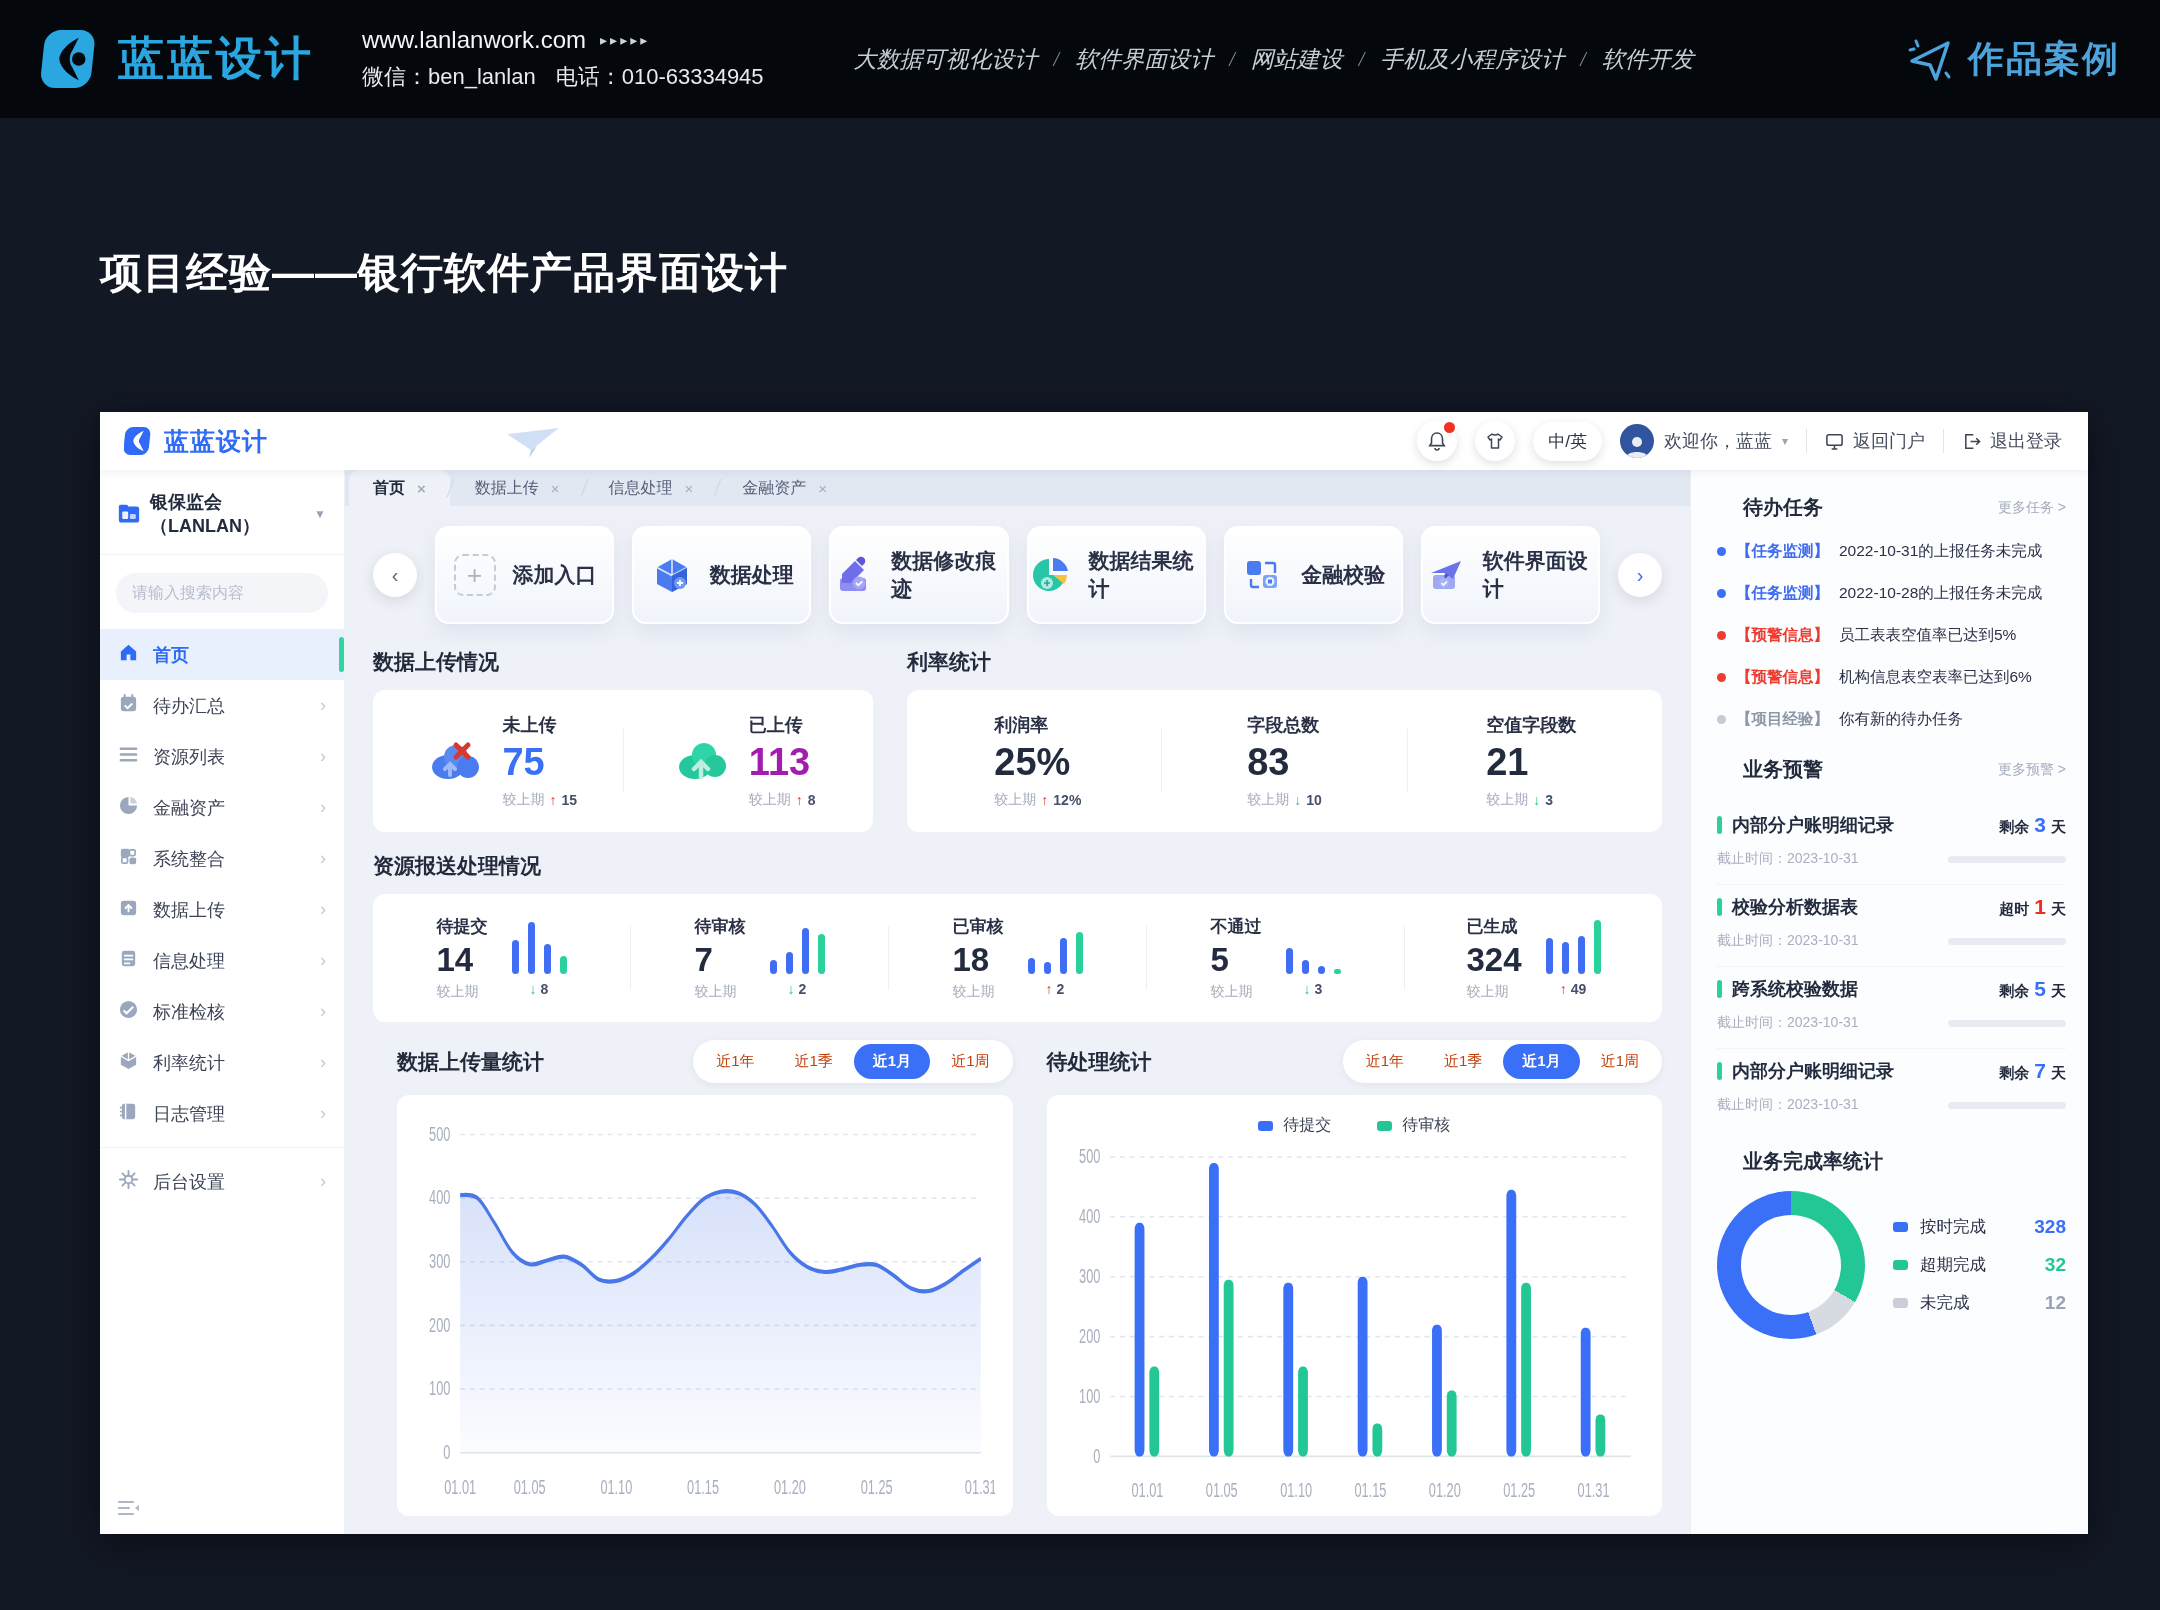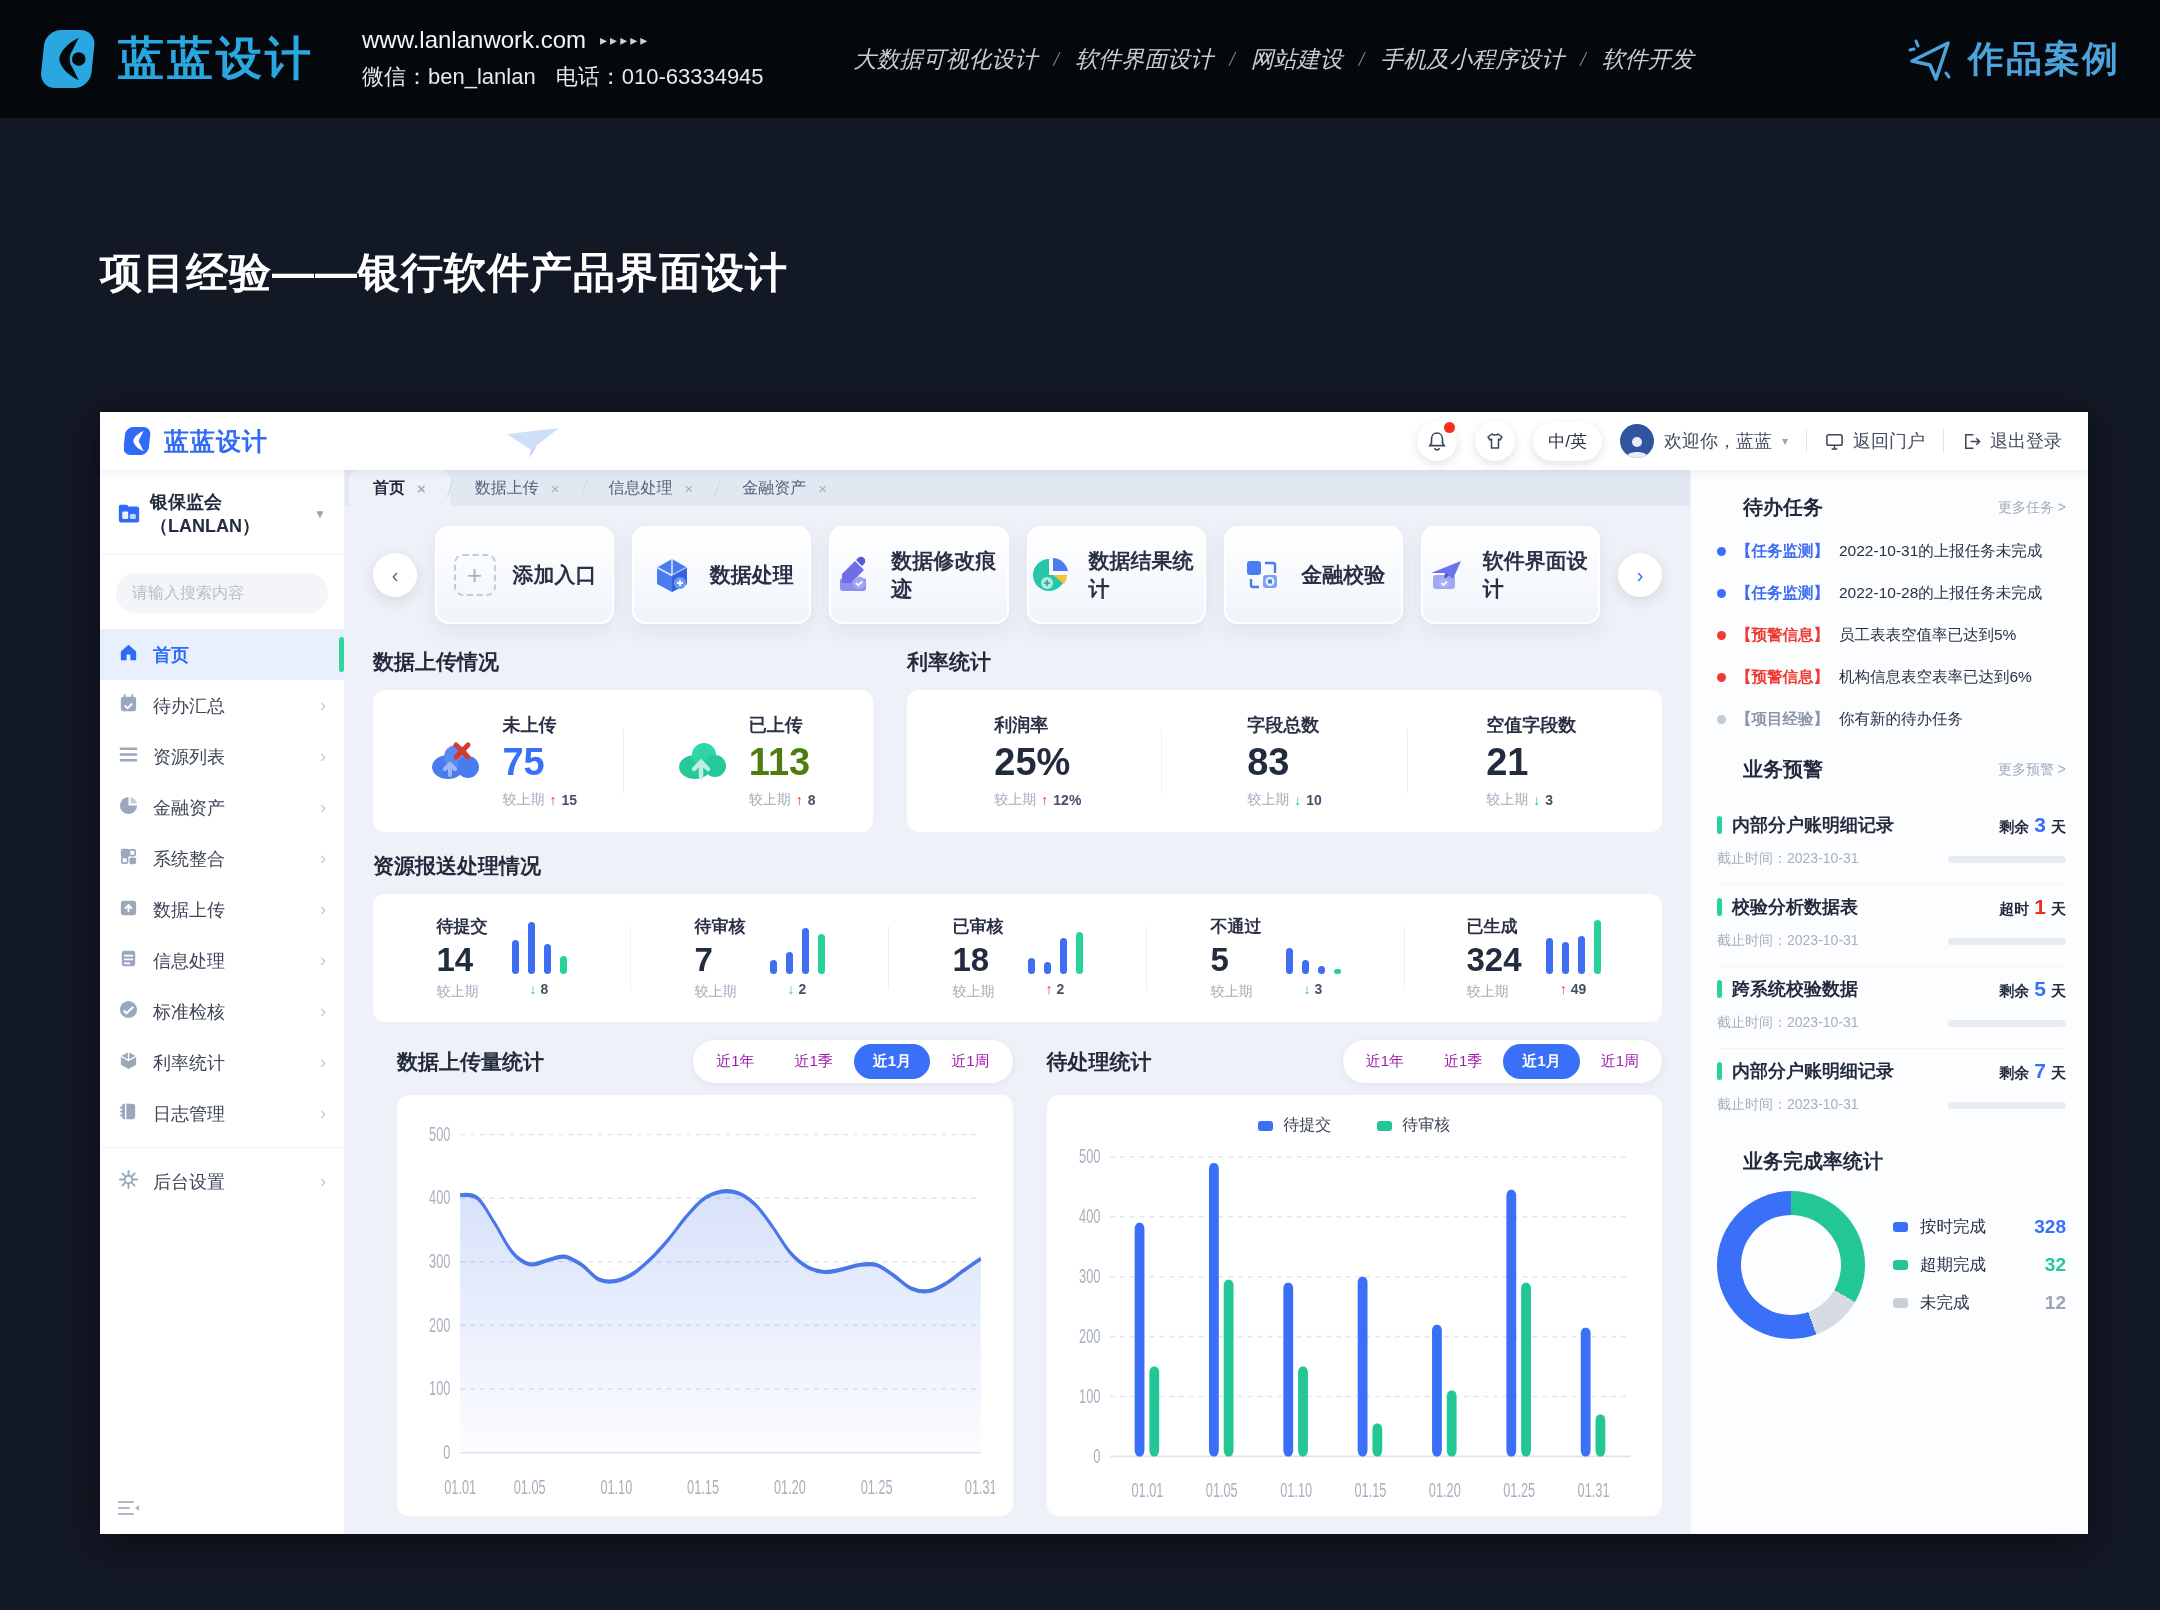--- a/index.html
+++ b/index.html
@@ -118,21 +118,21 @@
   .spark { display:flex; align-items:flex-end; gap:9px; height:56px; }
   .spark i { width:7px; border-radius:4px; background:#3f6ef5; display:block; }
   .spark i.g { background:#2bd19c; }
   .rep-delta { font-size:14px; color:#47506a; font-weight:bold; display:flex; gap:4px; align-items:center; }
 
   
   .charts-row { flex:1; min-height:0; display:flex; gap:34px;padding-left:24px; }
   .chart-col { flex:1; min-width:0; display:flex; flex-direction:column; }
   .chart-head { display:flex; align-items:center; justify-content:space-between; margin-bottom:12px; flex:none; }
   .filters { background:#fff; border-radius:22px; padding:4px; display:flex; gap:2px; box-shadow:0 2px 8px rgba(31,41,65,.06); }
-  .filter { padding:8px 19px; border-radius:18px; font-size:15px; color:#a21caf; cursor:pointer; white-space:nowrap; }
+  .filter { padding:8px 19px; border-radius:18px; font-size:15px; color:#c2410c; cursor:pointer; white-space:nowrap; }
   .filter.active { background:#3a6ff7; color:#fff; font-weight:bold; }
   .chart-card { background:#fff; border-radius:12px; flex:1; min-height:0; padding:14px 18px 6px; display:flex; flex-direction:column; }
   .legend-row { display:flex; justify-content:center; gap:46px; padding:6px 0 2px; flex:none; }
   .legend-item { display:flex; align-items:center; gap:10px; font-size:16px; color:#3c4456; }
   .legend-item .sw { width:15px; height:10px; border-radius:3px; }
   .chart-svg-wrap { flex:1; min-height:0; }
   .chart-svg-wrap svg { width:100%; height:100%; display:block; }
 
   
   .rpanel { width:398px; flex:none; background:#fcfdff; border-left:1px solid #edf0f5; padding:24px 22px 18px 26px; overflow:hidden; }
@@ -516,21 +516,21 @@
   <span class="vdiv"></span>
   <div class="stat-half">
     <span><svg class="cloud-ic" viewBox="0 0 56 44">
                       <ellipse cx="22" cy="30" rx="16" ry="12" fill="#25c89b"></ellipse>
                       <circle cx="31" cy="18" r="12" fill="#2fd4a7"></circle>
                       <circle cx="42" cy="29" r="11" fill="#25c89b"></circle>
                       <path d="M28 40 v-14 M21 32 l7 -7 7 7" stroke="#bdeede" stroke-width="4.5" fill="none" stroke-linecap="round"></path>
                     </svg></span>
     <span class="stat-txt">
       <div class="stat-label">已上传</div>
-      <div class="stat-value" style="color:#4d7c0f">113</div>
+      <div class="stat-value" style="color:#a21caf">113</div>
       <div class="stat-cmp">较上期 <span class="arrow-up">↑</span><b>8</b></div>
     </span>
   </div>
               </div>
           </div>
           <div class="col-rate">
             <div class="sec-title">利率统计</div>
             <div class="stat-card" id="rateCard">
 
   <div class="stat-half">

